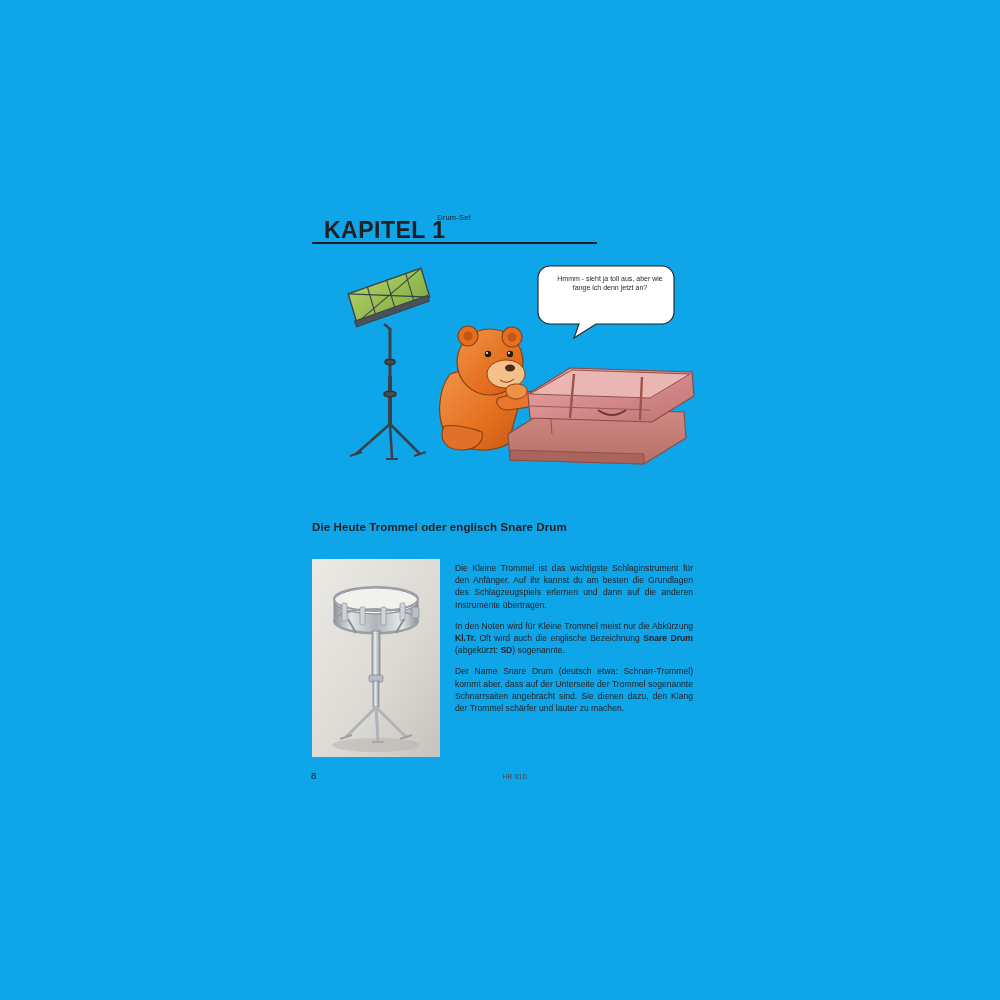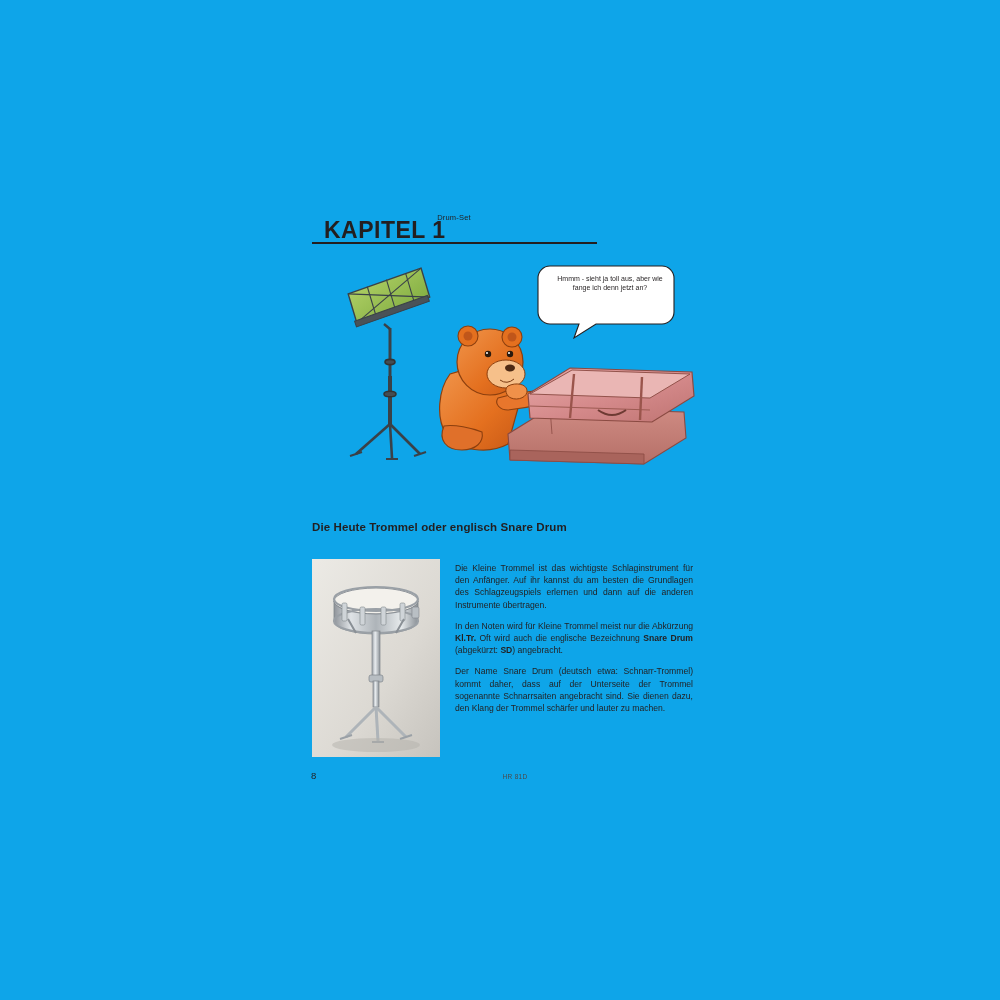--- a/index.html
+++ b/index.html
@@ -307,20 +307,20 @@
 
         <path d="M28,180 L40,176 M88,180 L100,176 M60,183 L72,183" stroke-width="2" stroke="#9aa0a6"></path>
       </g>
 
       <ellipse cx="64" cy="186" rx="44" ry="7" fill="#b4b1ab" opacity="0.5"></ellipse>
     </svg>
   </div>
 
   <div class="body-col">
     <p>Die Kleine Trommel ist das wichtigste Schlaginstrument für den Anfänger. Auf ihr kannst du am besten die Grundlagen des Schlagzeugspiels erlernen und dann auf die anderen Instrumente übertragen.</p>
-    <p><span>In den Noten wird für Kleine Trommel meist nur die Abkürzung </span><b>Kl.Tr.</b><span> Oft wird auch die englische Bezeichnung </span><b>Snare Drum</b><span> (abgekürzt: </span><b>SD</b><span>) angebracht.</span></p>
-    <p>Der Name Snare Drum (deutsch etwa: Schnarr-Trommel) kommt daher, dass auf der Unterseite der Trommel sogenannte Schnarrsaiten angebracht sind. Sie dienen dazu, den Klang der Trommel schärfer und lauter zu machen.</p>
+    <p><span>In den Noten wird für Kleine Trommel meist nur die Abkürzung </span><b>Kl.Tr.</b><span> Oft wird auch die englische Bezeichnung </span><b>Snare Drum</b><span> (abgekürzt: </span><b>SD</b><span>) sogenannte.</span></p>
+    <p>Der Name Snare Drum (deutsch etwa: Schnarr-Trommel) kommt aber, dass auf der Unterseite der Trommel sogenannte Schnarrsaiten angebracht sind. Sie dienen dazu, den Klang der Trommel schärfer und lauter zu machen.</p>
   </div>
 
   <div class="page-number">8</div>
   <div class="footer-code">HR 81D</div>
 
 </div>
 
 </body></html>

